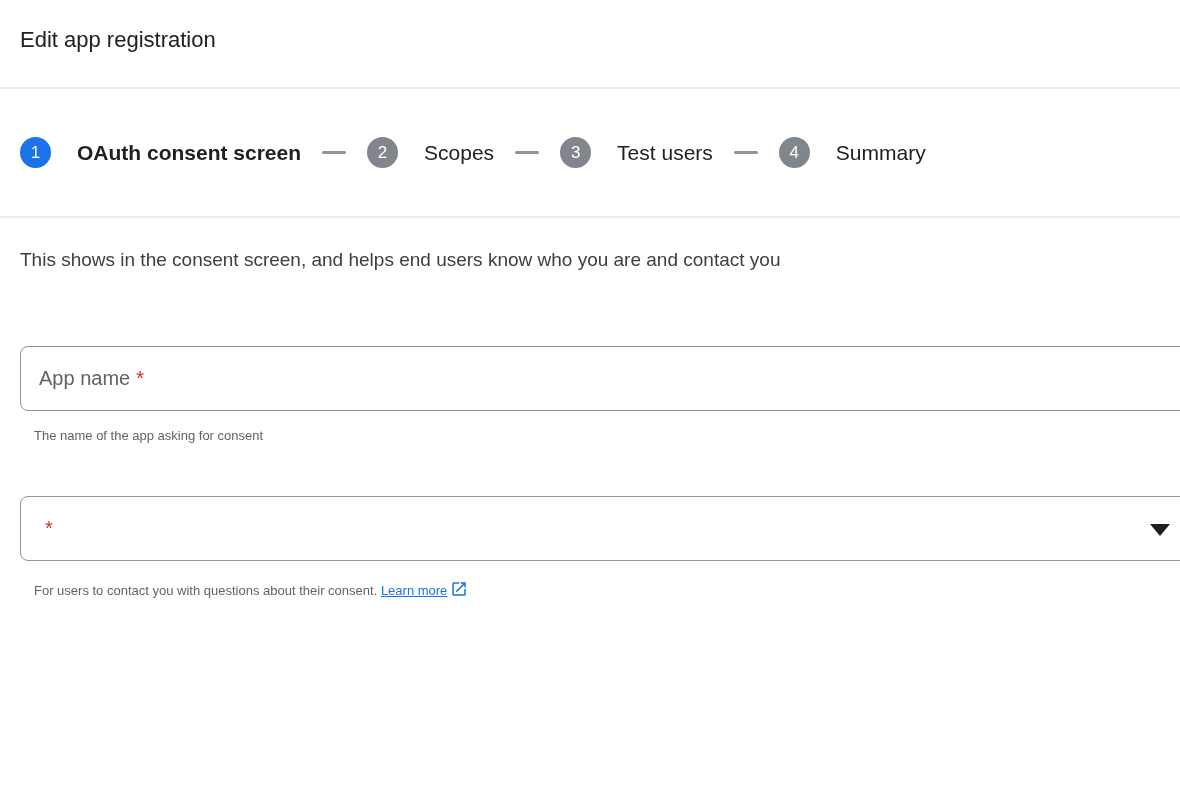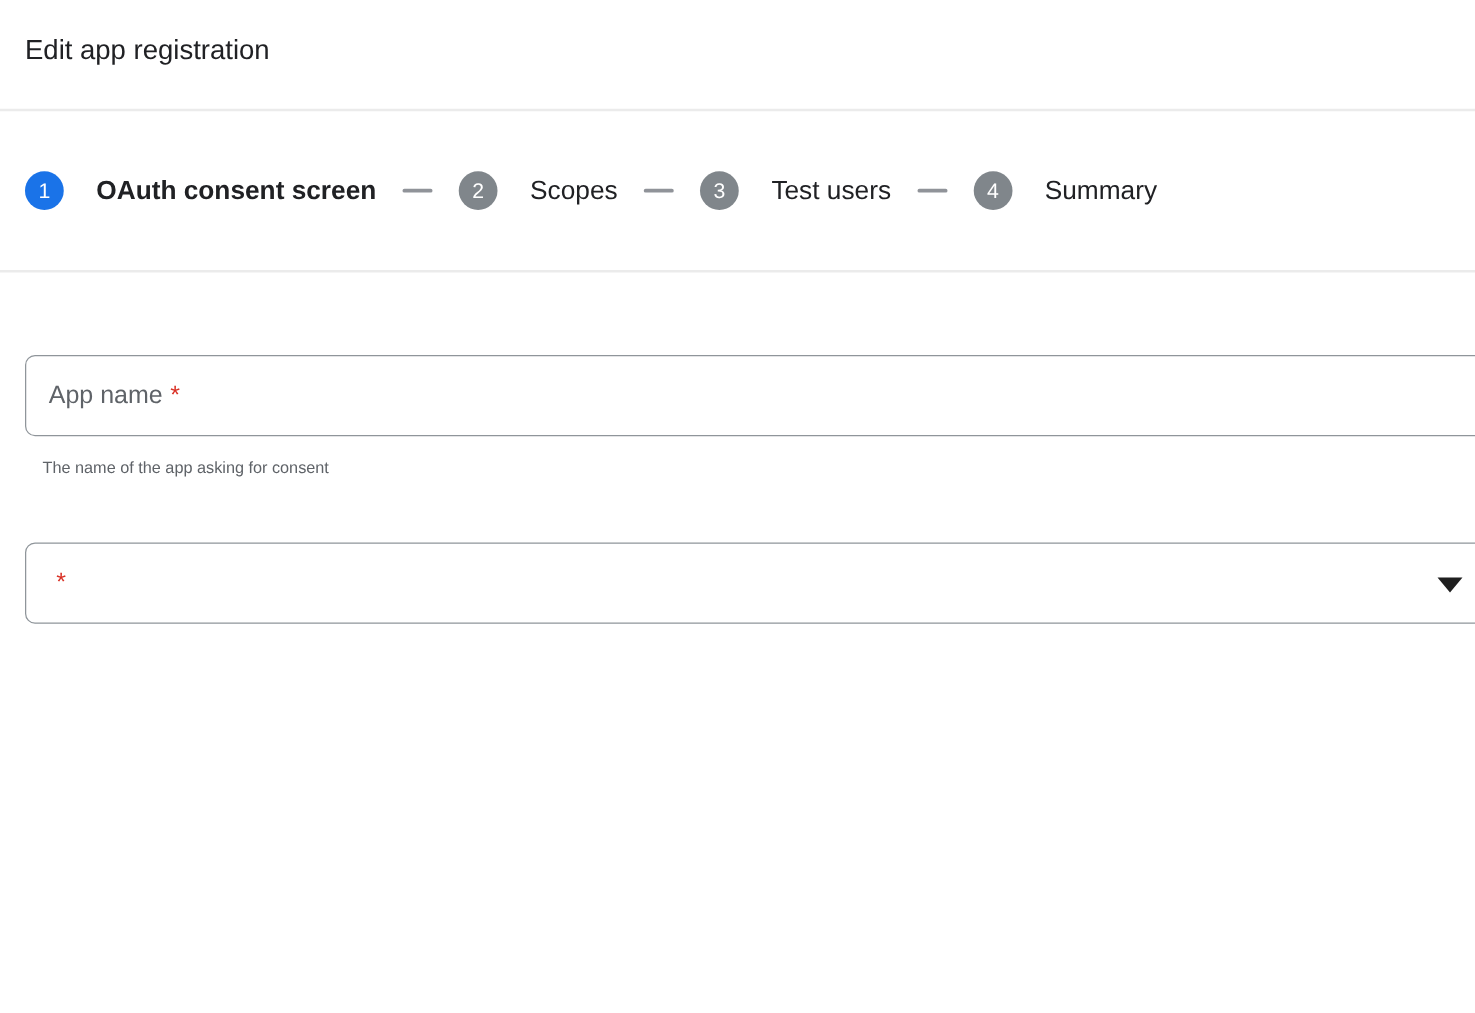--- a/index.html
+++ b/index.html
@@ -162,24 +162,32 @@
     <span class="step-label">Test users</span>
   </div>
   <span class="step-dash"></span>
   <div class="step">
     <span class="step-circle">4</span>
     <span class="step-label">Summary</span>
   </div>
 </div>
 
 <div class="main">
+  <p class="section-description">This shows in the consent screen, and helps end users know who you are and contact you</p>
 
   <div class="form-field field-app-name">
     <span class="field-label">App name</span>
     <span class="required-marker">*</span>
   </div>
   <div class="field-helper">The name of the app asking for consent</div>
 
   <div class="form-field field-user-support-email">
     <span class="required-marker">*</span>
     <span class="dropdown-arrow"></span>
   </div>
+  <div class="field-helper helper-email">
+    <span>For users to contact you with questions about their consent.</span>
+    <span> </span>
+    <a class="learn-more-link">Learn more</a><span class="external-link-icon"><svg viewBox="0 0 24 24">
+          <path d="M19 19H5V5h7V3H5a2 2 0 0 0-2 2v14a2 2 0 0 0 2 2h14a2 2 0 0 0 2-2v-7h-2v7zM14 3v2h3.59l-9.83 9.83 1.41 1.41L19 6.41V10h2V3h-7z"></path>
+        </svg></span>
+  </div>
 </div>
 
 </body></html>

